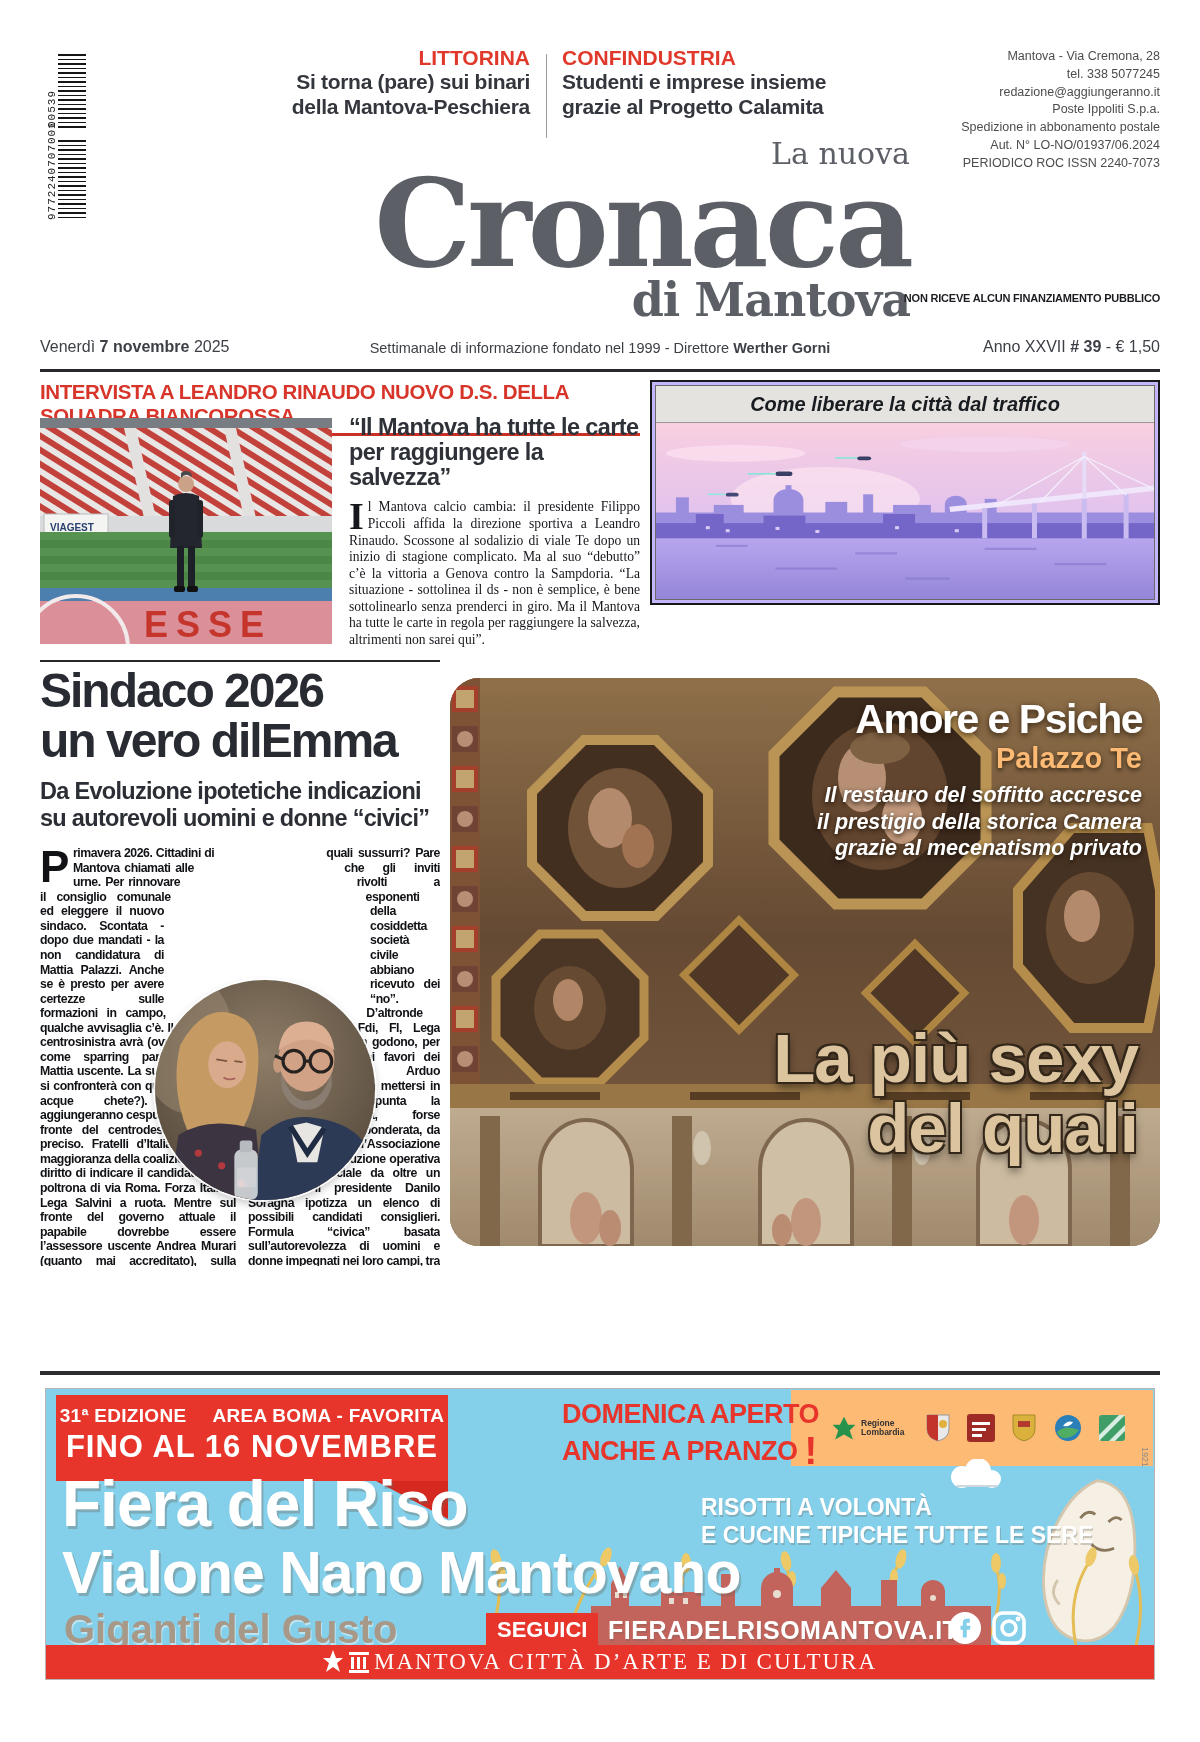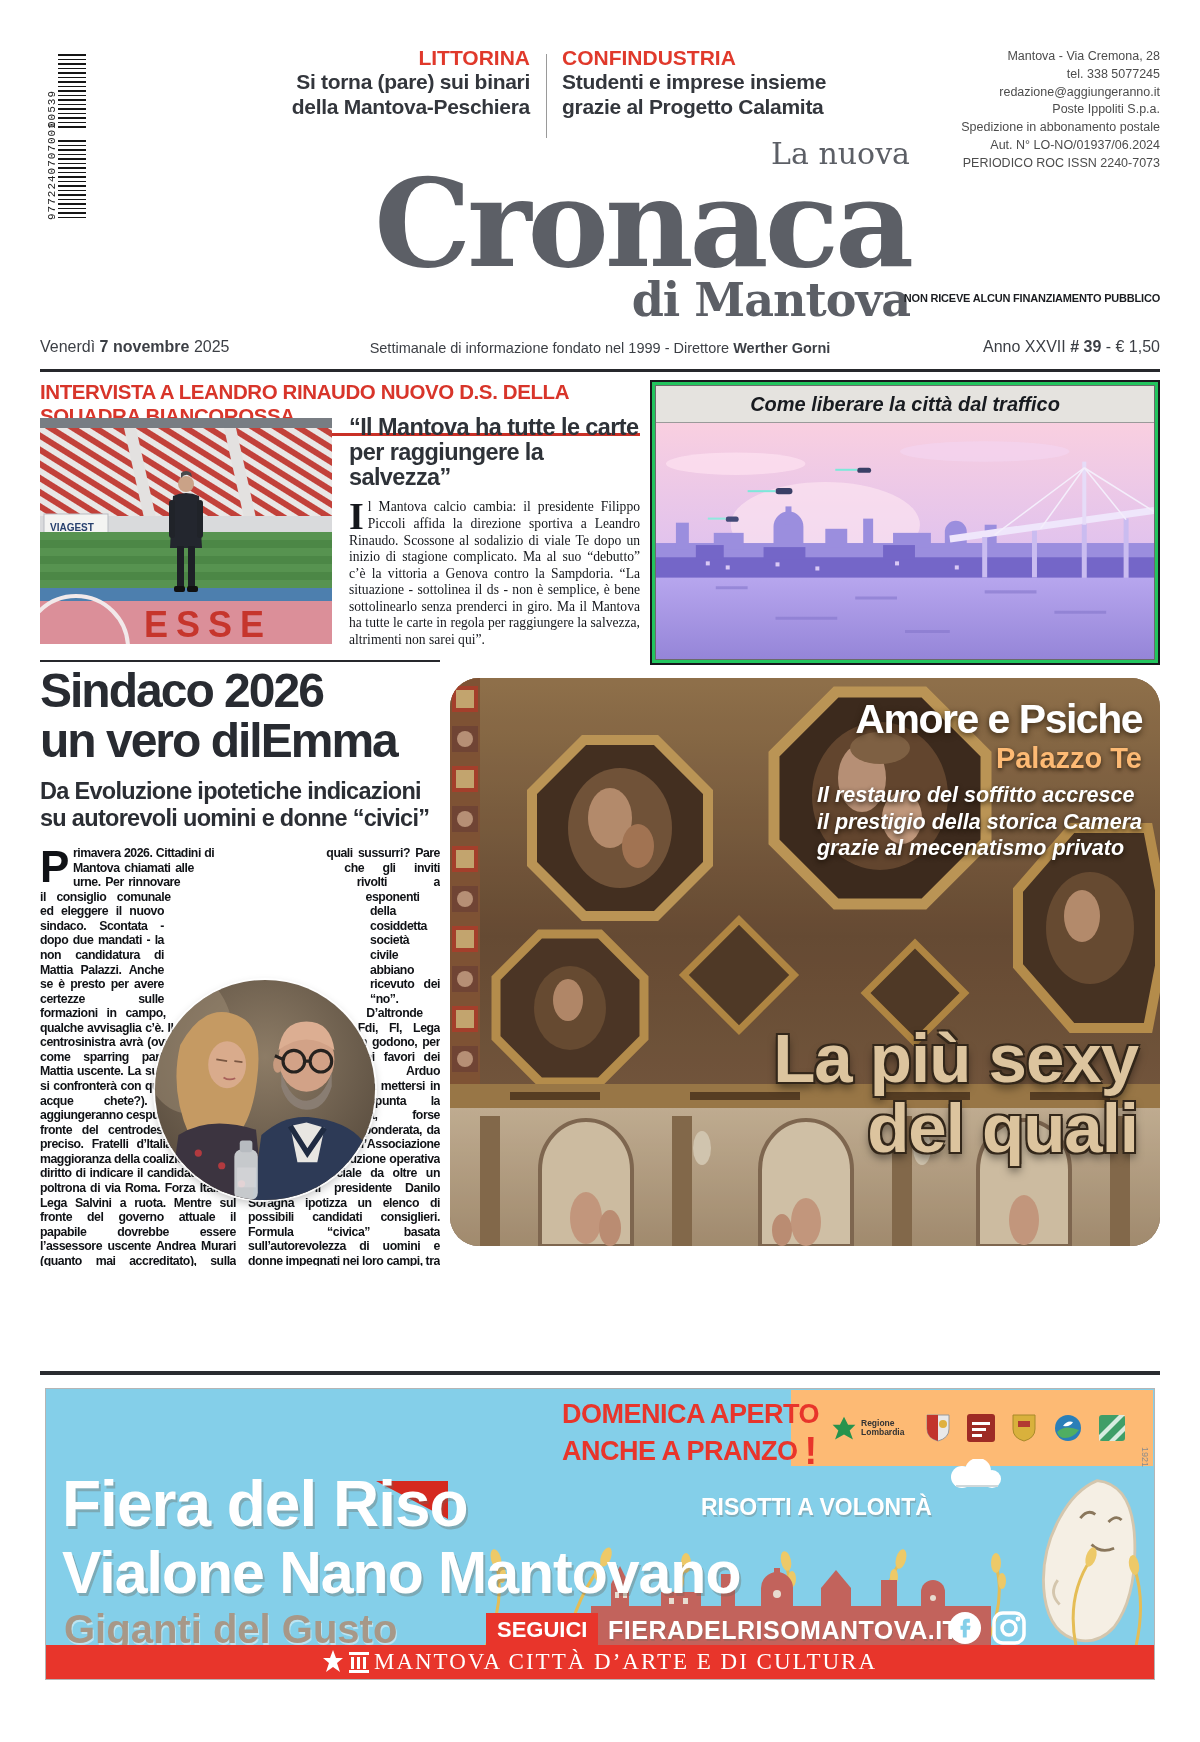--- a/index.html
+++ b/index.html
@@ -36,22 +36,22 @@
   
   .int-banner{position:absolute;left:40px;top:380px;width:600px;font-size:20.5px;font-weight:bold;
               color:#d8352a;letter-spacing:-0.4px;padding-bottom:5px;border-bottom:3px solid #c93026;}
   .soccer{position:absolute;left:40px;top:418px;width:292px;height:226px;overflow:hidden;}
   .int-col{position:absolute;left:349px;top:415px;width:291px;height:246px;overflow:hidden;}
   .int-headline{font-size:23.5px;font-weight:bold;color:#2e3238;line-height:1.07;letter-spacing:-0.6px;}
   .int-body{margin-top:9px;font-family:"Liberation Serif",serif;font-size:13.6px;line-height:1.22;
             text-align:justify;color:#15171c;}
   .int-drop{float:left;font-size:38px;line-height:0.82;font-weight:bold;padding:2px 4px 0 0;}
   
-  .traffic{position:absolute;left:650px;top:380px;width:510px;height:285px;border:2px solid #17181c;
-           background:#22c55e;padding:3px;box-sizing:border-box;}
+  .traffic{position:absolute;left:650px;top:380px;width:510px;height:225px;border:2px solid #17181c;
+           background:#c4b5fd;padding:3px;box-sizing:border-box;}
   .traffic-inner{border:1px solid #6a6a6a;height:100%;box-sizing:border-box;display:flex;flex-direction:column;}
   .traffic-head{background:#e5e3df;text-align:center;font-size:20px;font-weight:bold;font-style:italic;
                 color:#181b20;padding:7px 0 6px;border-bottom:1px solid #9a9a9a;}
   .traffic-art{flex:1;position:relative;overflow:hidden;}
   .traffic-art svg{position:absolute;inset:0;width:100%;height:100%;}
   
   .rule2{position:absolute;left:40px;top:660px;width:400px;height:2px;background:#26282c;}
   .snd-h{position:absolute;left:40px;top:666px;width:415px;font-size:48px;font-weight:bold;color:#282b31;
          line-height:1.04;letter-spacing:-2px;}
   .snd-sub{position:absolute;left:40px;top:778px;width:415px;font-size:23.5px;font-weight:bold;color:#2b2e34;
@@ -67,21 +67,21 @@
   .people{position:absolute;left:155px;top:980px;width:220px;height:220px;border-radius:50%;overflow:hidden;
           box-shadow:0 0 0 2px rgba(255,255,255,0.9),0 4px 10px rgba(0,0,0,0.25);}
   .people svg{width:100%;height:100%;display:block;}
   
   .fresco{position:absolute;left:450px;top:678px;width:710px;height:568px;overflow:hidden;background:#6e5138;border-radius:29px;}
   .fresco svg{position:absolute;inset:0;width:100%;height:100%;}
   .am-title{position:absolute;right:18px;top:18px;font-size:41px;font-weight:bold;color:#fff;letter-spacing:-1.5px;
             text-shadow:0 2px 6px rgba(35,22,8,0.85);}
   .am-sub{position:absolute;right:18px;top:64px;font-size:29px;font-weight:bold;color:#fdba74;
           text-shadow:0 2px 4px rgba(35,22,8,0.8);}
-  .am-cap{position:absolute;right:18px;top:104px;text-align:left;font-style:italic;font-weight:bold;
+  .am-cap{position:absolute;right:18px;top:104px;text-align:right;font-style:italic;font-weight:bold;
           font-size:21.5px;color:#fff;line-height:1.24;text-shadow:0 2px 5px rgba(25,16,6,0.9);}
   .am-big{position:absolute;right:22px;top:346px;text-align:right;font-size:69px;font-weight:bold;
           color:#dcc49e;line-height:1.02;letter-spacing:-1px;
           text-shadow:-2px -2px 0 #33271a,2px -2px 0 #33271a,-2px 2px 0 #33271a,2px 2px 0 #33271a,0 5px 10px rgba(0,0,0,0.55);}
   
   .rule3{position:absolute;left:40px;top:1371px;width:1120px;height:4px;background:#2a2c30;}
   .fiera{position:absolute;left:45px;top:1388px;width:1110px;height:292px;background:#84cfe9;
          border:1px solid #b5b5b5;box-sizing:border-box;overflow:hidden;}
   .logo-strip{position:absolute;left:745px;top:1px;right:1px;height:76px;background:#fdba74;
               display:flex;align-items:center;justify-content:flex-end;gap:16px;padding-right:28px;}
@@ -496,20 +496,27 @@
         <path d="M10 12 q4 -6 10 -4 q-2 5 -10 4 Z" fill="#fff"></path>
       </svg>
       <svg width="26" height="26" viewBox="0 0 26 26">
         <rect width="26" height="26" rx="3" fill="#3f9e68"></rect>
         <path d="M0 20 L20 0 L26 0 L0 26 Z" fill="#ffffff" opacity="0.8"></path>
         <path d="M10 26 L26 10 L26 16 L16 26 Z" fill="#ffffff" opacity="0.8"></path>
       </svg>
     </div>
     <div class="year-mark">1921</div>
 
+    <div class="ribbon">
+      <div class="ribbon-l1">
+        <span>31ª EDIZIONE</span>
+        <span>AREA BOMA - FAVORITA</span>
+      </div>
+      <div class="ribbon-l2">FINO AL 16 NOVEMBRE</div>
+    </div>
     <div class="ribbon-fold"></div>
 
     <div class="domenica">
       <div>DOMENICA APERTO</div>
       <div><span>ANCHE A PRANZO </span><span class="bang">!</span></div>
     </div>
 
     <div class="cloud">
       <svg viewBox="0 0 62 30">
         <circle cx="20" cy="18" r="11" fill="#fff"></circle>
@@ -583,20 +590,21 @@
             <rect x="92" y="44" width="5" height="6"></rect>
           <circle cx="186" cy="40" r="4"></circle>
             <circle cx="342" cy="44" r="3"></circle>
         </g>
       </svg>
     </div>
 
     <div class="fdr">Fiera del Riso</div>
     <div class="risotti">
       <div>RISOTTI A VOLONTÀ</div>
+      <div>E CUCINE TIPICHE TUTTE LE SERE</div>
     </div>
     <div class="vnm">Vialone Nano Mantovano</div>
     <div class="giganti">Giganti del Gusto</div>
     <div class="seguici">SEGUICI</div>
     <div class="site">FIERADELRISOMANTOVA.IT</div>
 
     <div class="soc fb">
       <svg viewBox="0 0 34 34">
         <circle cx="17" cy="17" r="16" fill="#fff"></circle>
         <path d="M19 10 h4 v-5 h-4 q-5 0 -5 5 v4 h-3 v5 h3 v10 h5 v-10 h4 l1 -5 h-5 v-3 q0 -1 0 -1 Z" transform="scale(0.78) translate(5,5)" fill="#84cfe9"></path>

